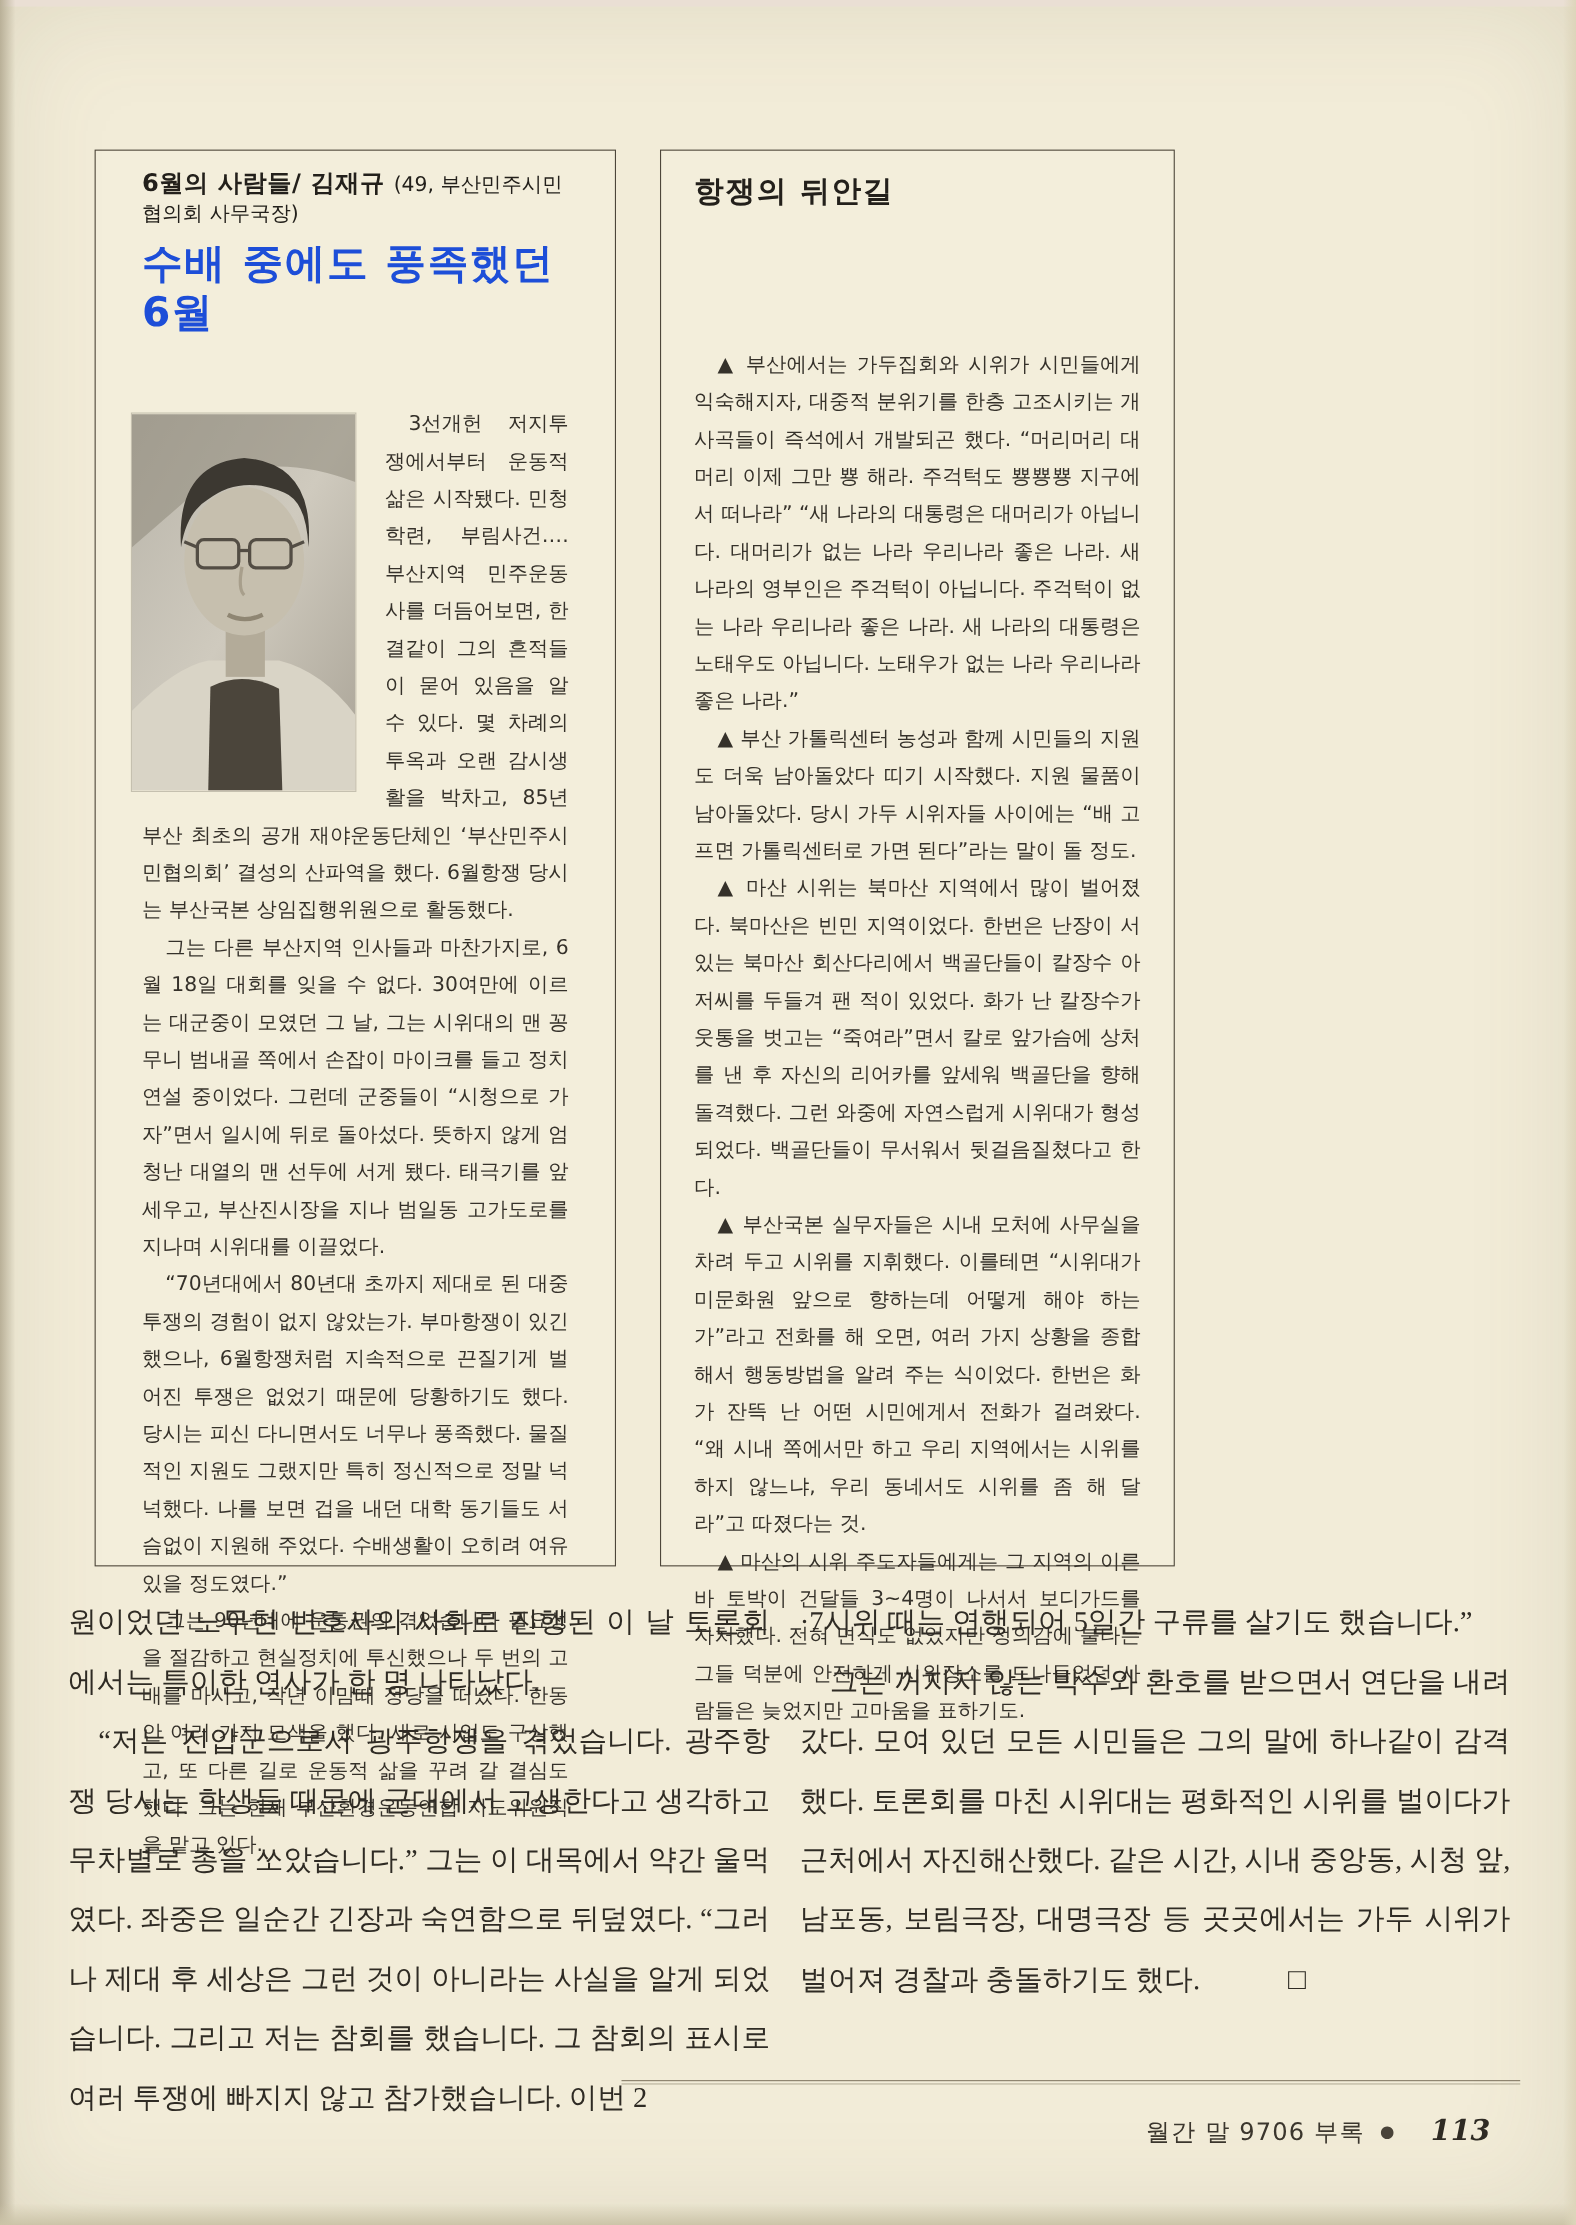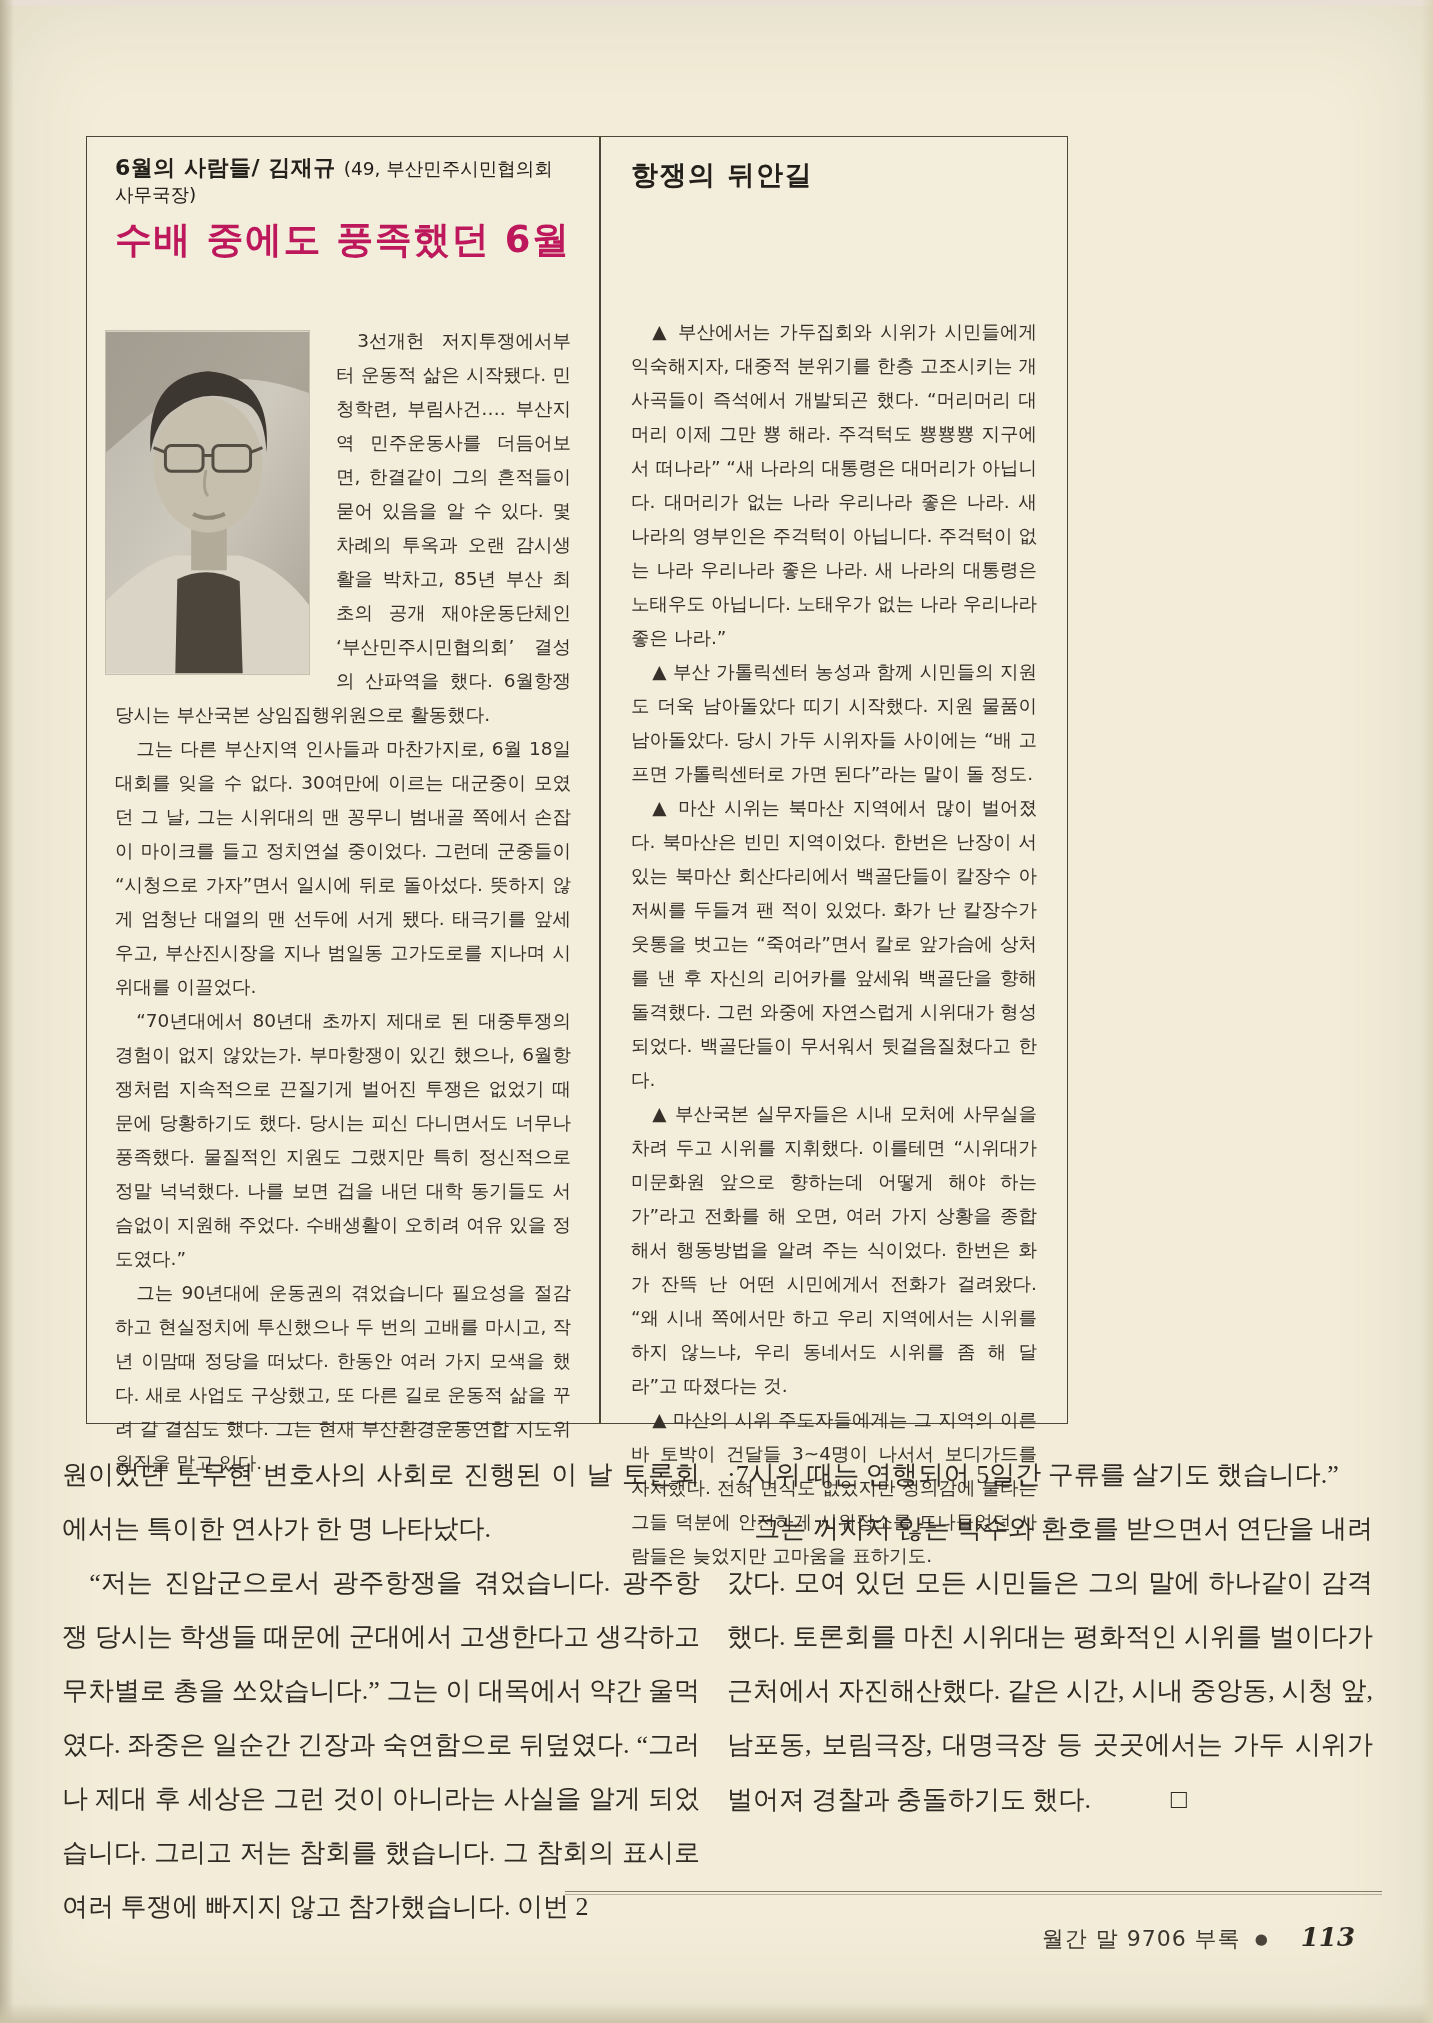--- a/index.html
+++ b/index.html
@@ -21,28 +21,28 @@
                  background:linear-gradient(270deg,#ddd5ba,rgba(221,213,186,0)); }
   .vignette { position:absolute; inset:0; pointer-events:none; z-index:4;
               box-shadow:inset 0 0 100px rgba(110,100,70,0.15); }
 
   .box {
     position:absolute;
     border:1.5px solid #4d463a;
     background:#f3eedb;
     box-sizing:border-box;
   }
-  .profile-box  { left:86px;  top:136px; width:514px; height:1288px; padding:0 28px; }
+  .profile-box  { left:86px;  top:136px; width:474px; height:1288px; padding:0 42px; }
   .anecdotes-box{ left:600px; top:136px; width:468px; height:1288px; padding:0 30px; }
 
   .kicker { margin:18px 0 0; color:#23201b; letter-spacing:0.5px;
             font-size:22px; font-weight:700; line-height:1.2; }
   .kicker-detail { font-weight:400; font-size:18.5px; letter-spacing:0; }
   .headline { margin:10px 0 0; font-size:37px; font-weight:700;
-              color:#be185d; letter-spacing:1.5px; line-height:1.2; }
+              color:#1d4ed8; letter-spacing:1.5px; line-height:1.2; }
 
   .profile-body { margin-top:62px; }
   .portrait { float:left; width:205px; height:345px; margin:6px 26px 10px -10px;
               border:1px solid rgba(60,55,45,0.25); box-sizing:border-box; }
 
   .para {
     margin:0;
     font-size:18.5px; line-height:34px;
     color:#35312a;
     text-align:justify;

